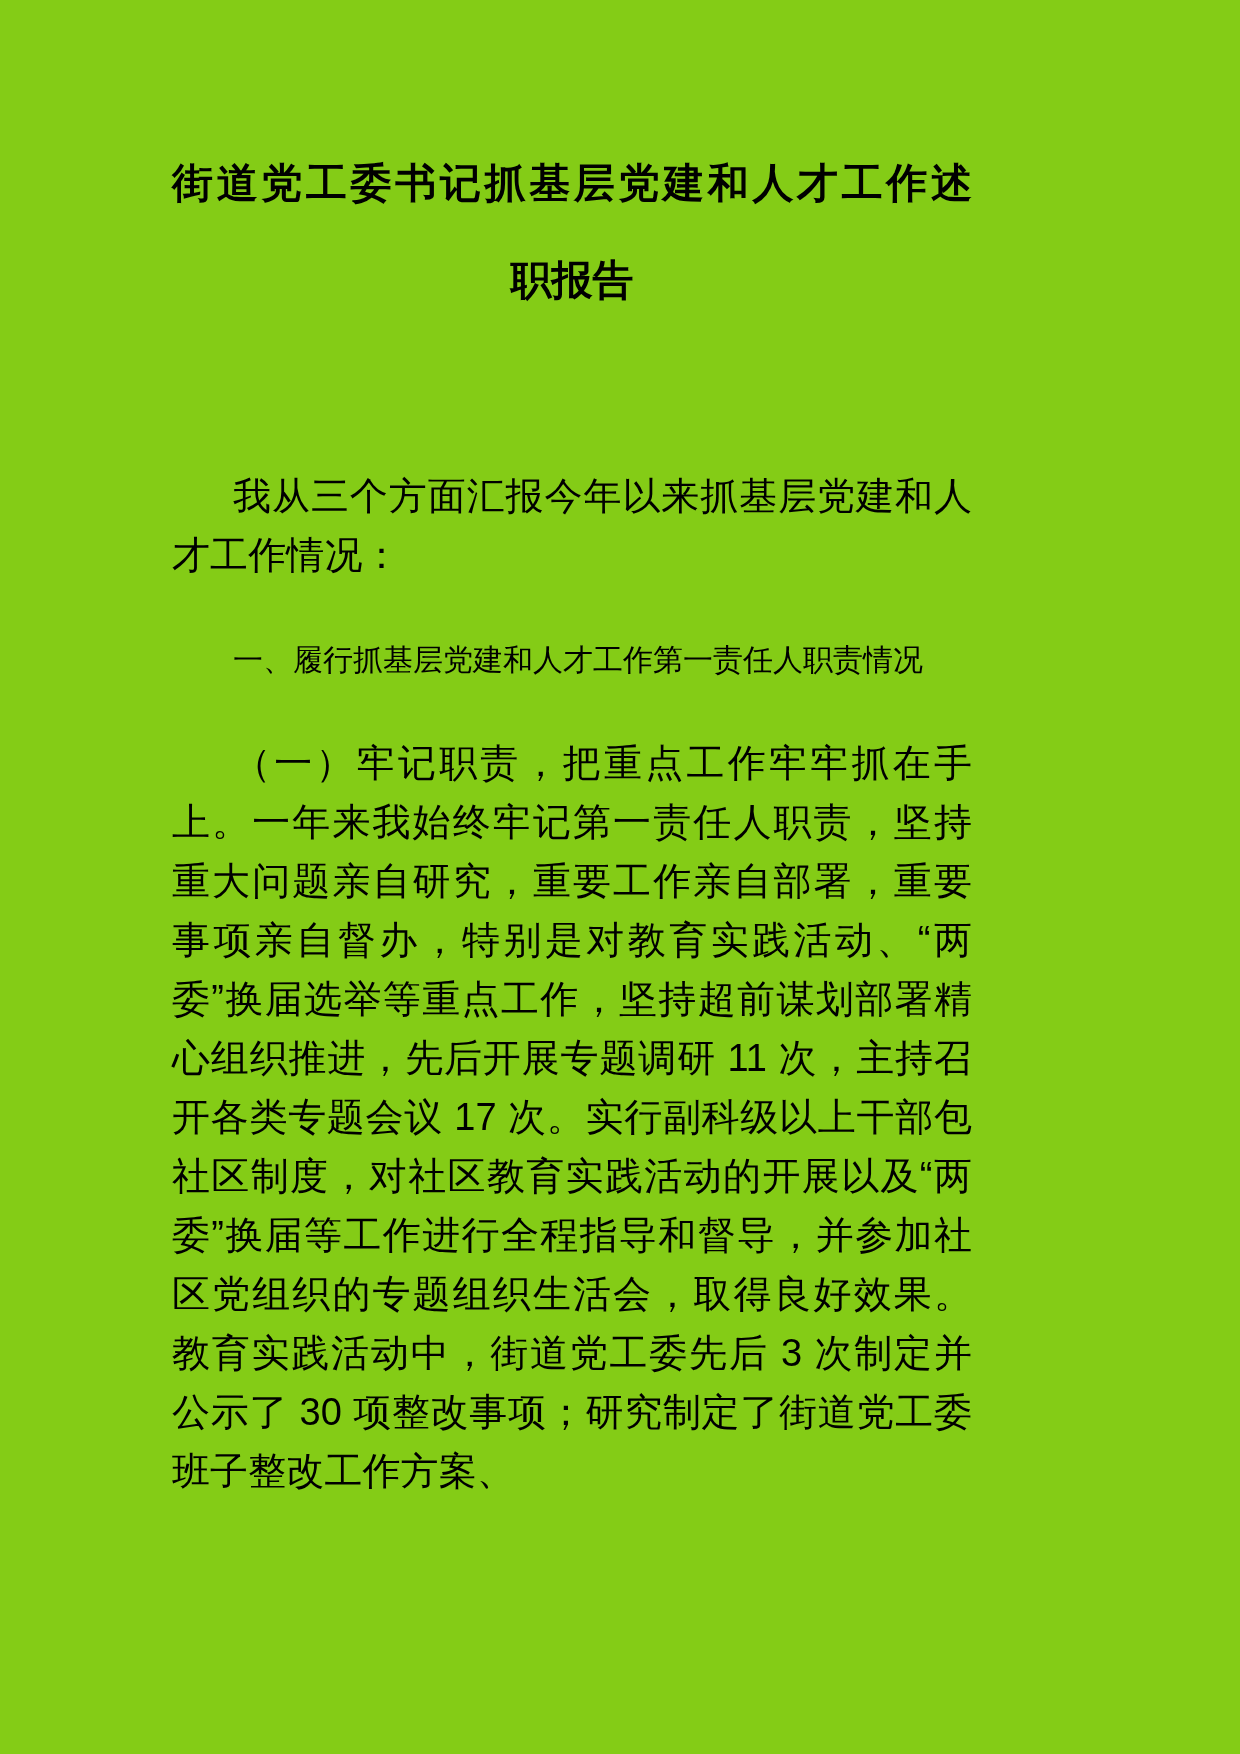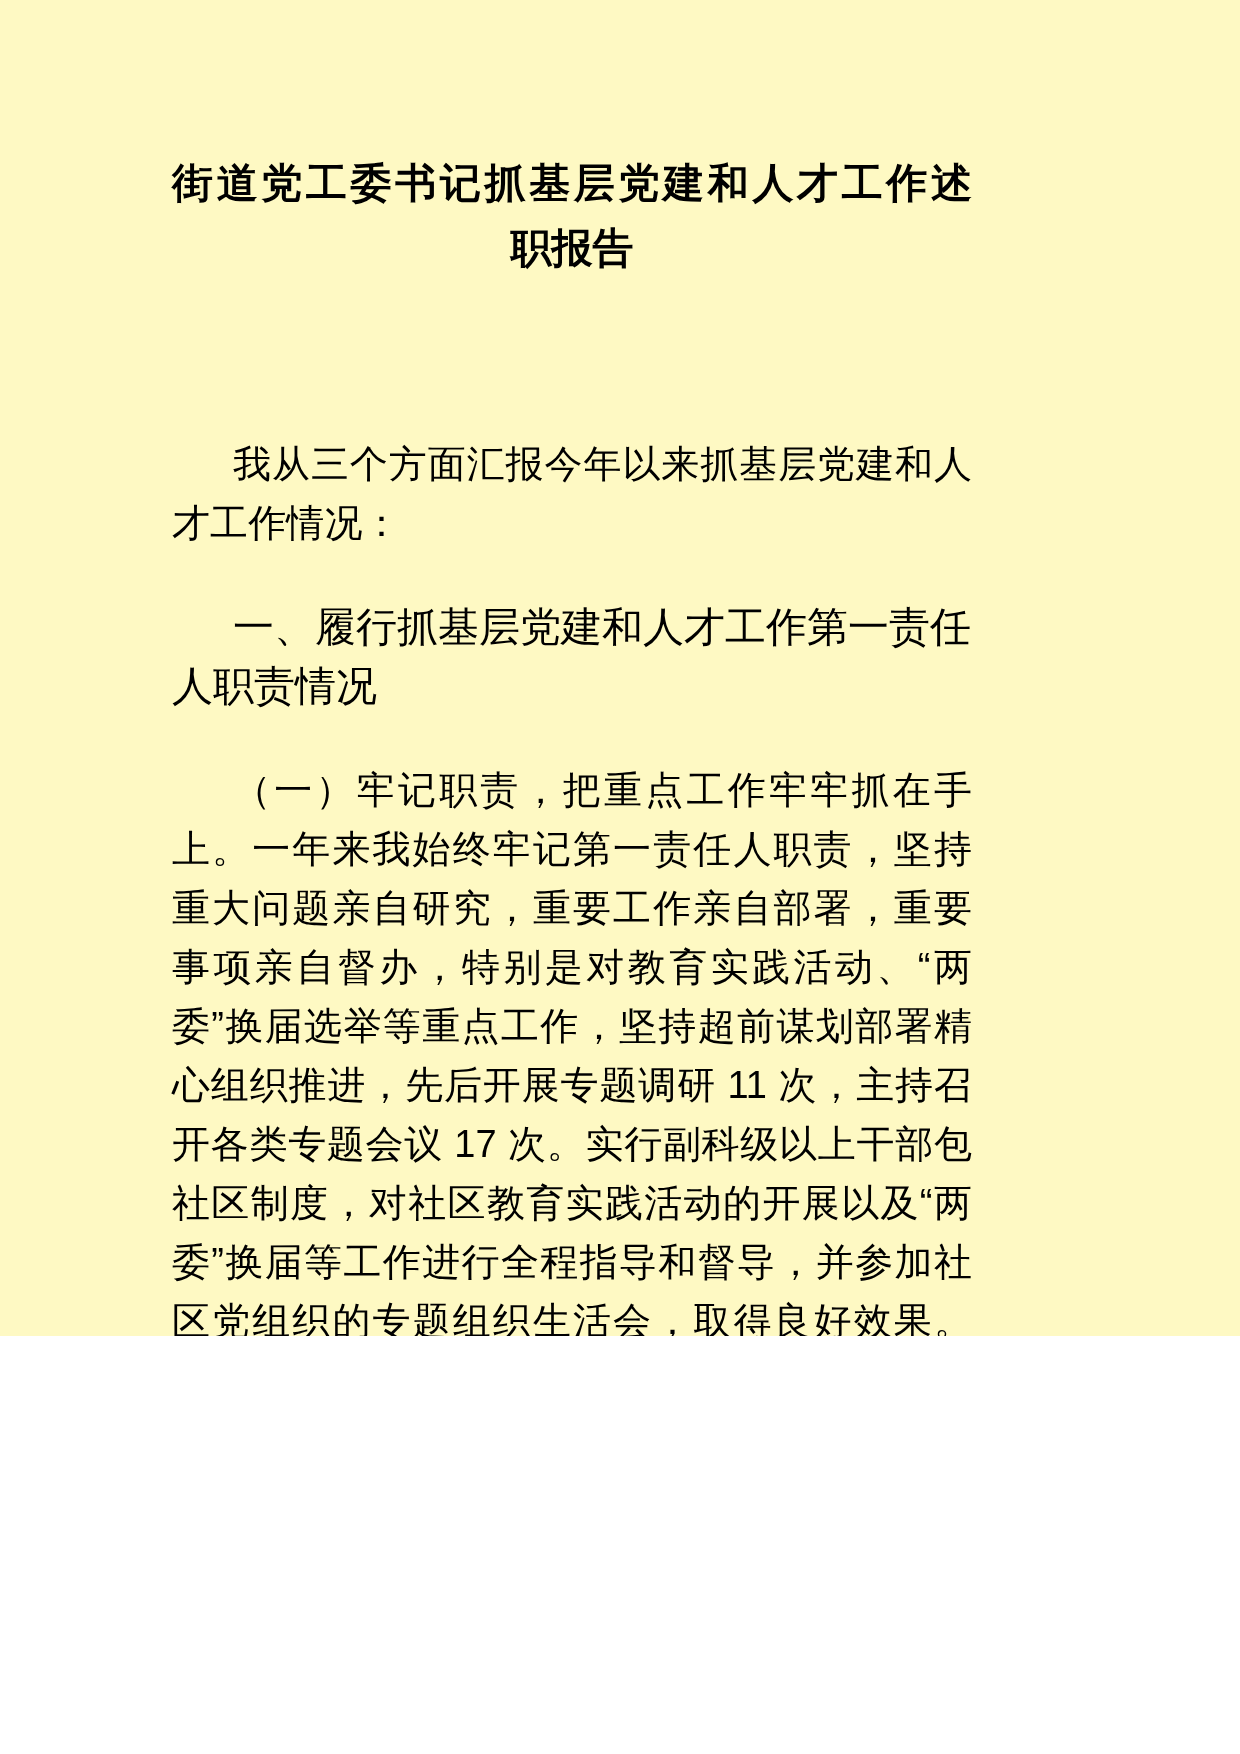--- a/index.html
+++ b/index.html
@@ -8,23 +8,23 @@
     padding: 0;
     background: #ffffff;
   }
   body {
     font-family: "Liberation Sans", "DejaVu Sans", sans-serif;
     color: #000000;
   }
   .page {
     position: relative;
     width: 1240px;
-    height: 1336px;
+    height: 1754px;
     margin: 0 auto;
-    background: #fef9c3;
+    background: #84cc16;
     overflow: hidden;
     box-sizing: border-box;
   }
   .content {
     position: absolute;
     left: 172px;
     top: 0;
     width: 800px;
   }
   .doc-title {
@@ -35,21 +35,21 @@
     font-weight: 700;
     line-height: 1.0;
     text-align: justify;
     text-align-last: justify;
     letter-spacing: 0px;
     word-break: break-all;
     color: #000000;
   }
   .doc-title .title-line-2 {
     display: block;
-    margin-top: 24px;
+    margin-top: 56px;
     text-align: center;
     text-align-last: center;
   }
   .body-block {
     margin: 0;
     padding: 0;
   }
   p.para {
     margin: 0;
     font-size: 38px;
@@ -58,21 +58,21 @@
     text-indent: 61px;
     word-break: break-all;
     letter-spacing: 0.1px;
     color: #000000;
   }
   .spacer-intro { height: 166px; }
   .spacer-after-intro { height: 45px; }
   .spacer-after-heading { height: 45px; }
   h2.section-heading {
     margin: 0;
-    font-size: 41px;
+    font-size: 30px;
     font-weight: 400;
     line-height: 59px;
     text-indent: 61px;
     text-align: left;
     word-break: break-all;
     color: #000000;
   }
 </style>
 </head>
 <body>

